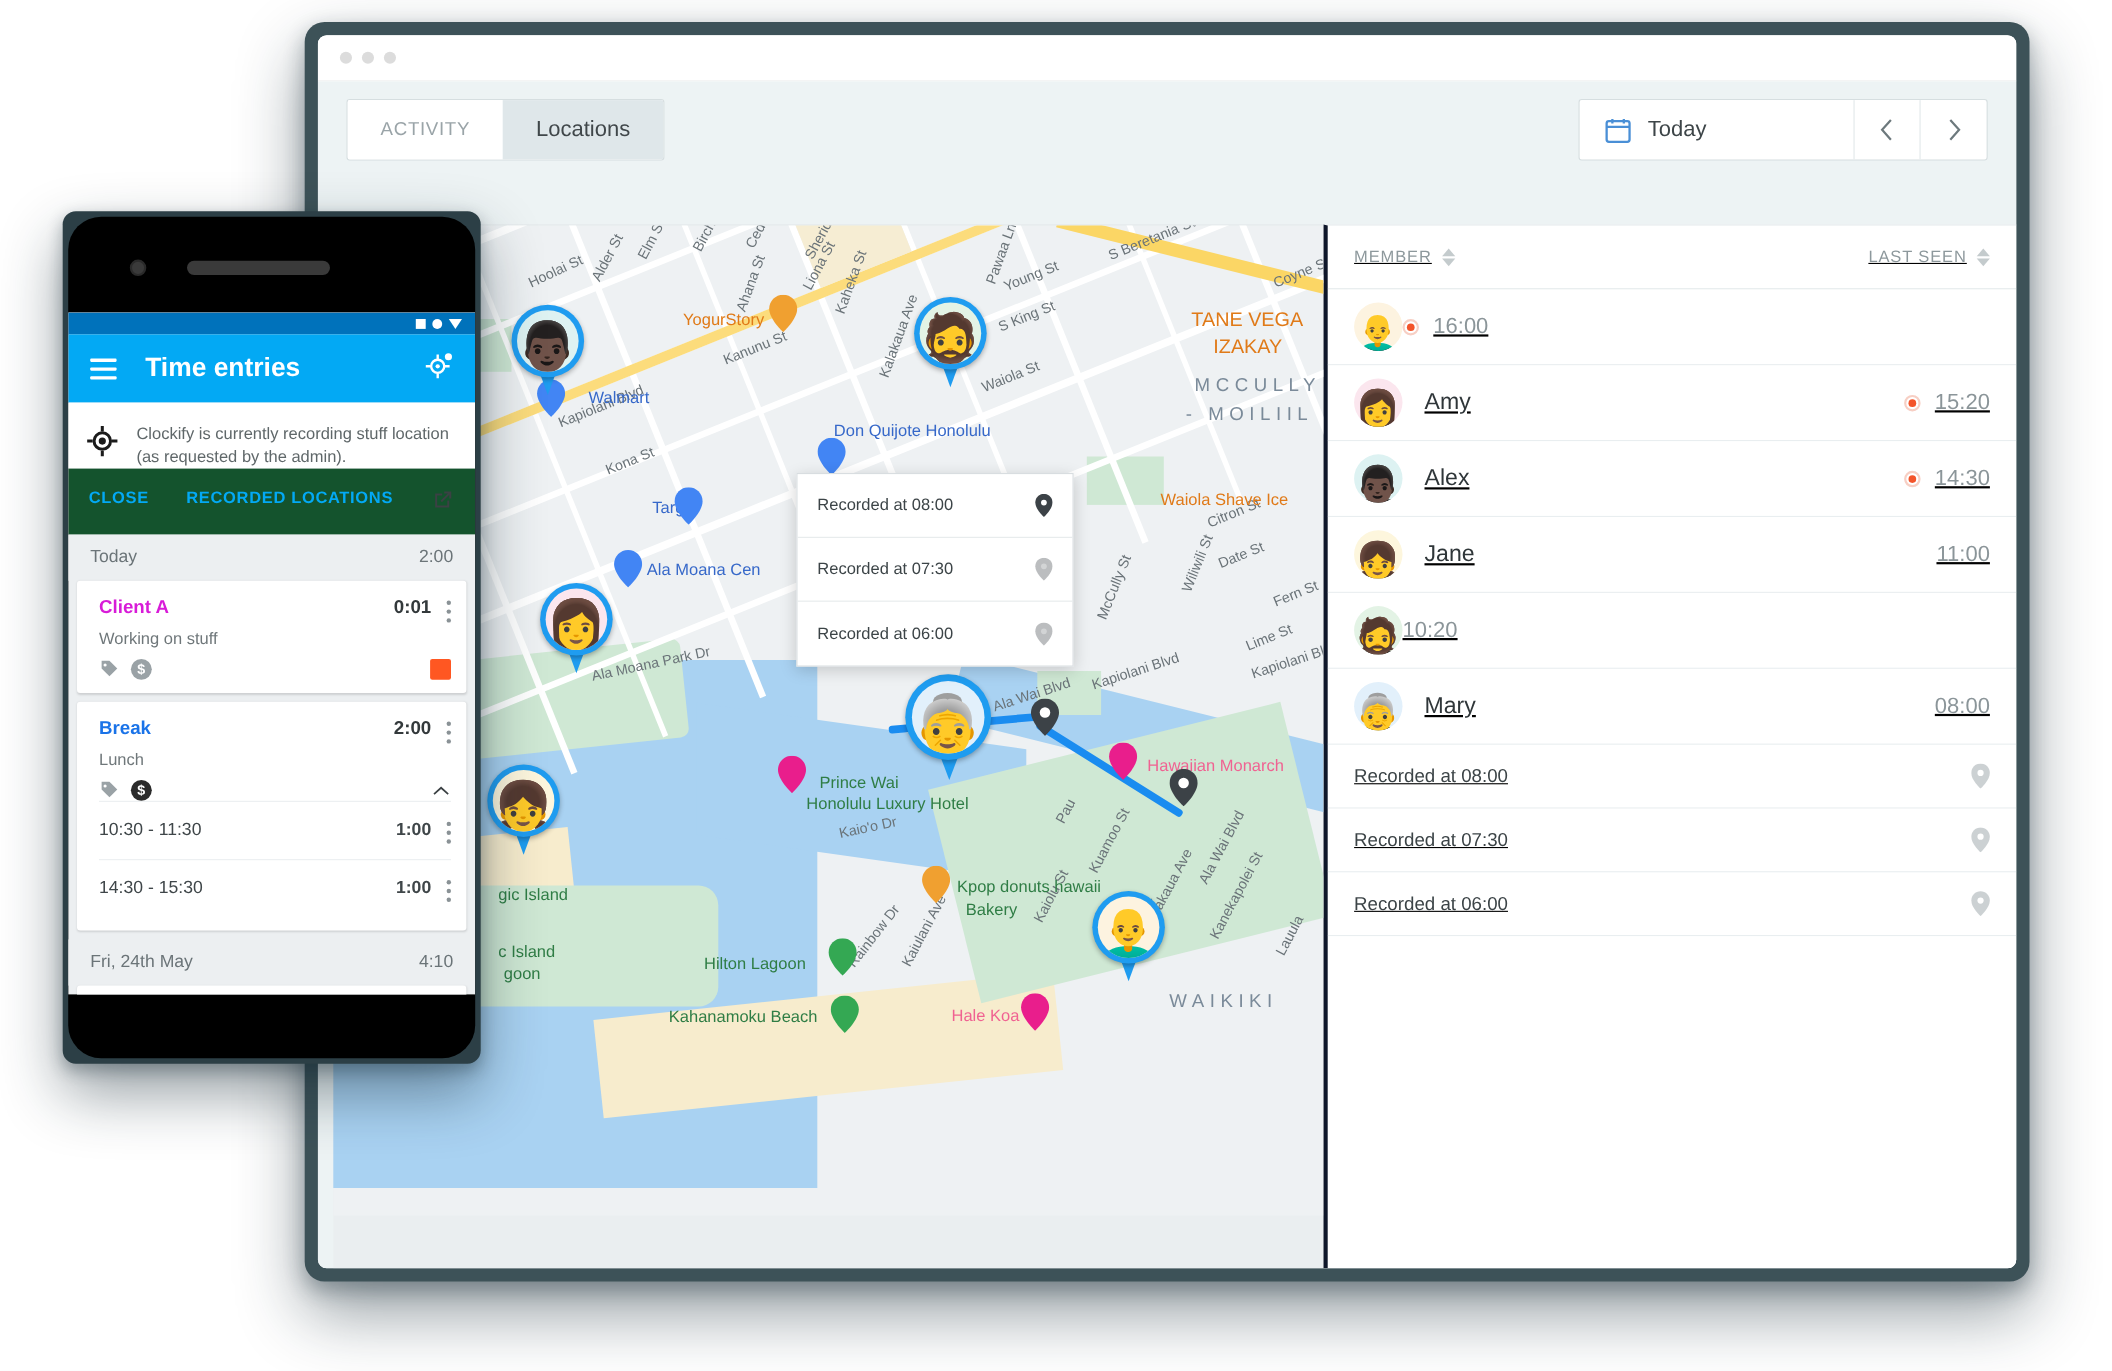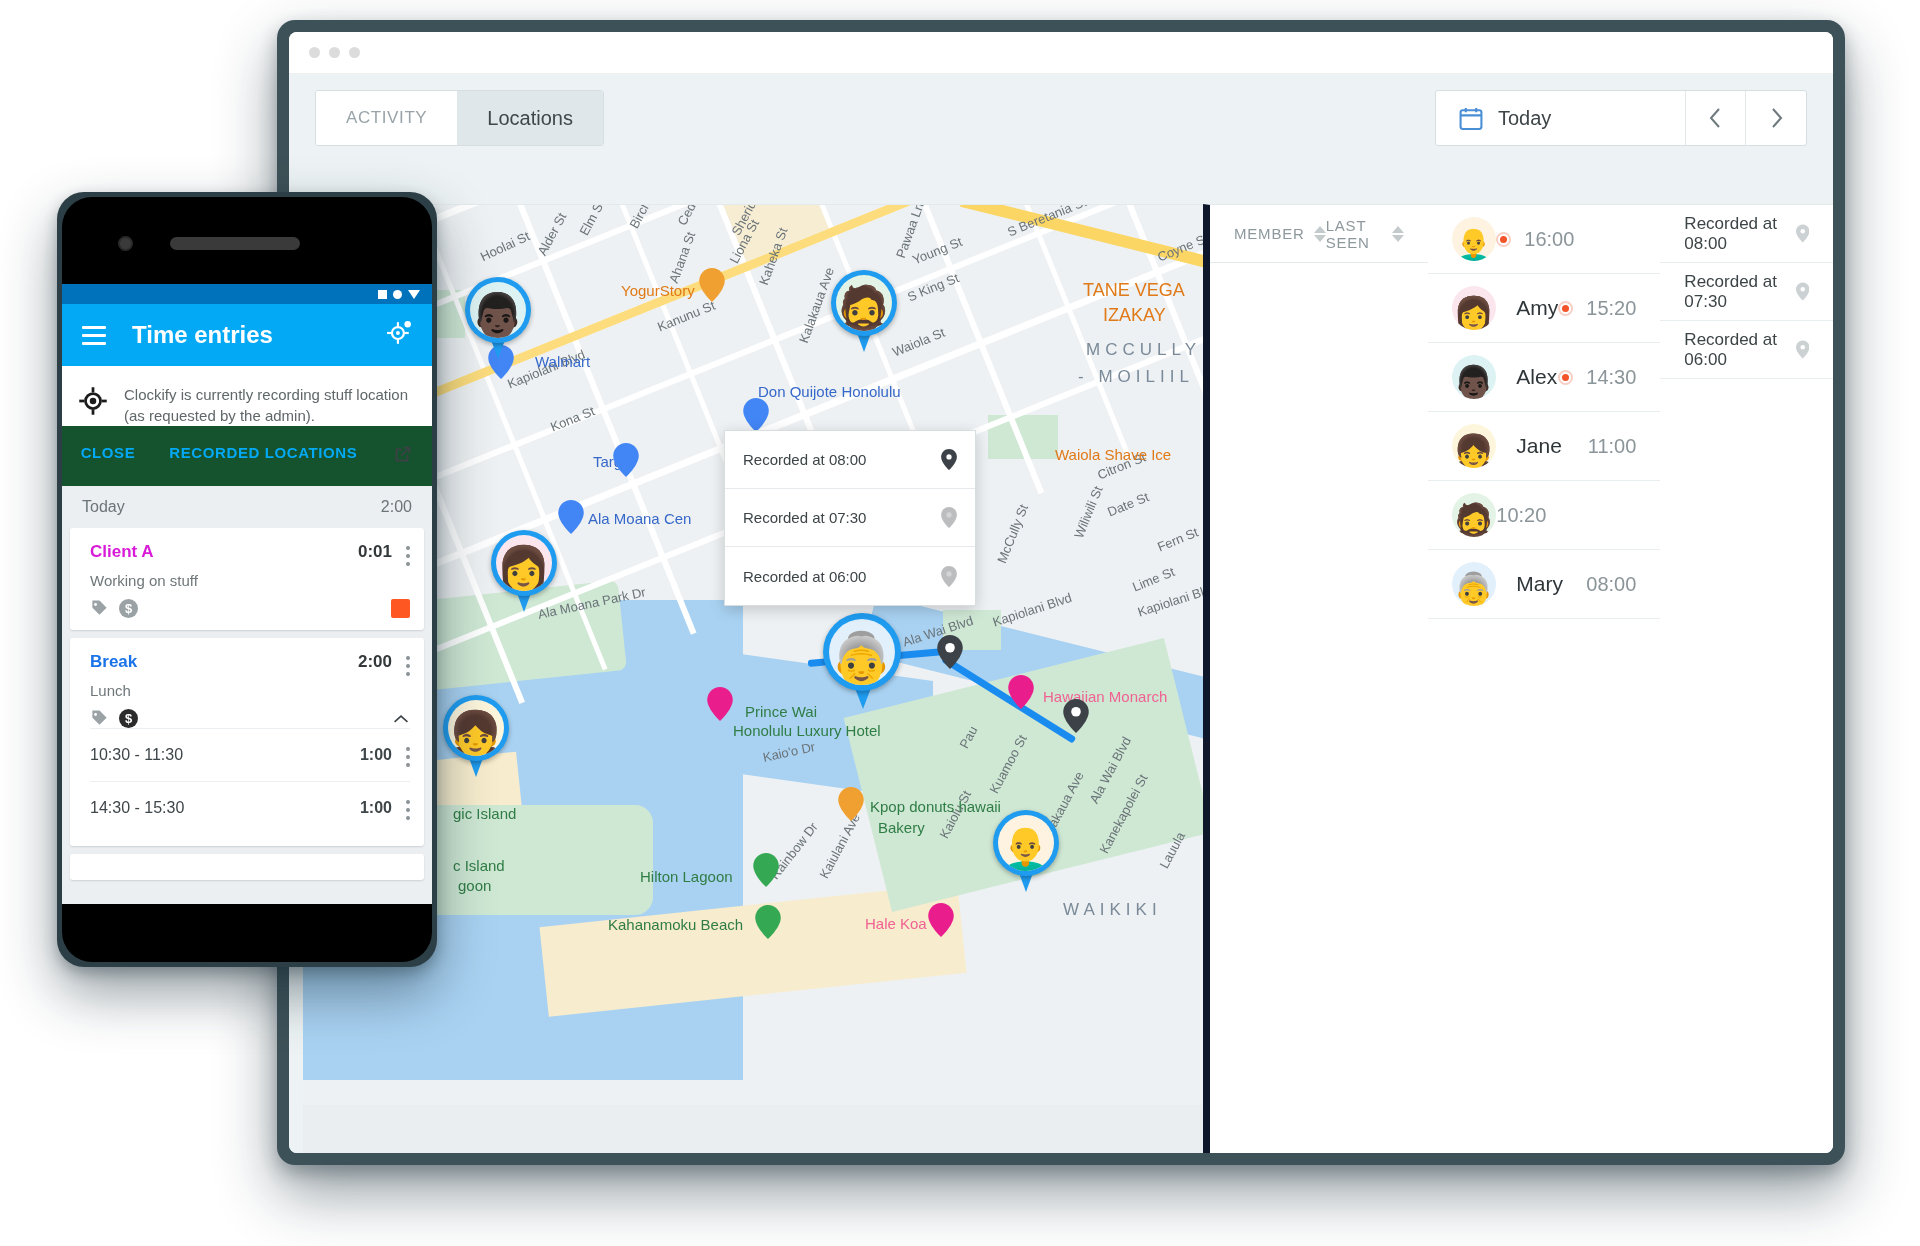--- a/index.html
+++ b/index.html
@@ -157,24 +157,25 @@
   }
   .zoomctl::after {
     content:''; position:absolute; left: 50%; top: 14px; width: 2px; height: 28px;
     background: #5c6366; transform: translateX(-50%);
   }
 
   
   .panel {
     flex: 1;
     background: #ffffff;
-    border-left: 7px solid #0f172a;
+    border-left: 4px solid #0f172a;
     border-top: 1px solid #e4eaec;
-    display: flex; flex-direction: row;
+    display: flex; flex-direction: column;
     overflow: hidden;
+    text-decoration: underline;
   }
   .panel-head {
     height: 58px; display: flex; align-items: center;
     padding: 0 24px; border-bottom: 1px solid #e4eaec;
     font-size: 15px; color: #8d989c; letter-spacing: .8px;
   }
   .panel-head .grow { flex: 1; }
   .sortico { display:inline-flex; flex-direction:column; gap:2px; margin-left: 9px; vertical-align: middle; }
   .sortico i { width: 0; height: 0; border-left: 6px solid transparent; border-right: 6px solid transparent; display:block; }
   .sortico i.up { border-bottom: 7px solid #c4cbcd; }
@@ -203,21 +204,21 @@
     font-size: 17px; color: #3c4447;
   }
   .rrow .pin-sm2 { width: 17px; height: 23px; opacity: .5; }
 
   
   .phone {
     position: absolute;
     left: 57px; top: 192px;
     width: 380px; height: 775px;
     background: #2c3f46;
-    border-radius: 27px;
+    border-radius: 12px;
     padding: 5px;
     box-shadow: 0 26px 55px rgba(20,40,50,0.45), 0 6px 14px rgba(20,40,50,0.3);
   }
   .phone-inner {
     width: 100%; height: 100%;
     background: #000; border-radius: 30px;
     padding: 0; position: relative; overflow: hidden;
   }
   .phone-top { height: 87px; position: relative; }
   .phcam { position:absolute; left: 56px; top: 39px; width: 15px; height: 15px; border-radius: 50%; background: #3a3a3a; border: 2px solid #2a2a2a; }
@@ -771,20 +772,24 @@
               <div class="subrow">
                 <span class="sr-time">14:30 - 15:30</span>
                 <span class="sr-dur">1:00</span>
                 <span class="kebab">
                   <i></i>
                   <i></i>
                   <i></i>
                 </span>
               </div>
             </div>
+            <div class="daybar">
+              <span>Fri, 24th May</span>
+              <span>4:10</span>
+            </div>
             <div class="entry"></div>
           </div>
 
       </div>
     </div>
   </div>
 
 </div>
 
 </body></html>

